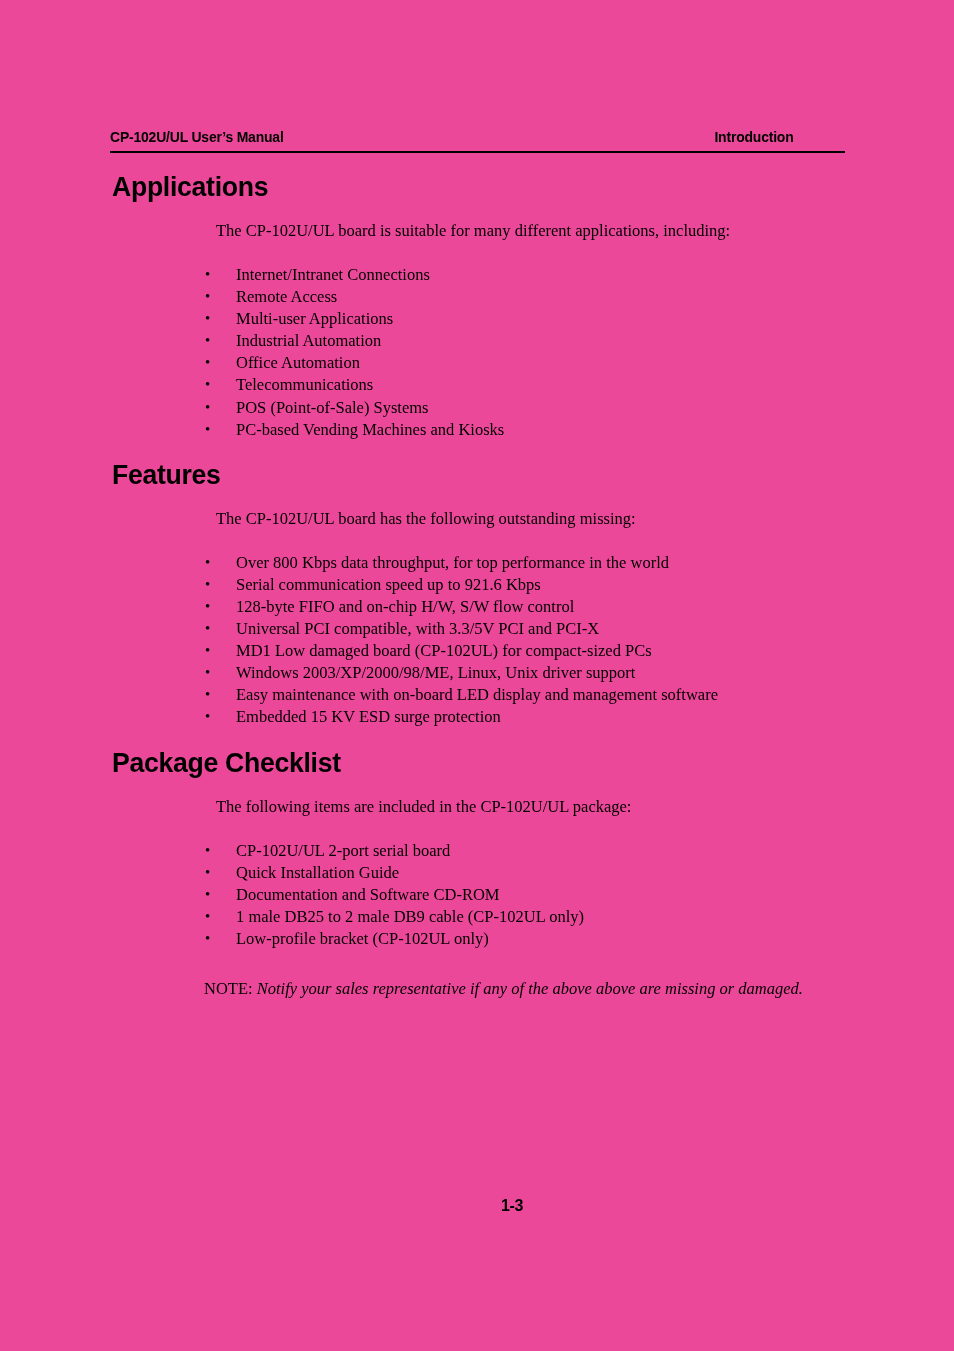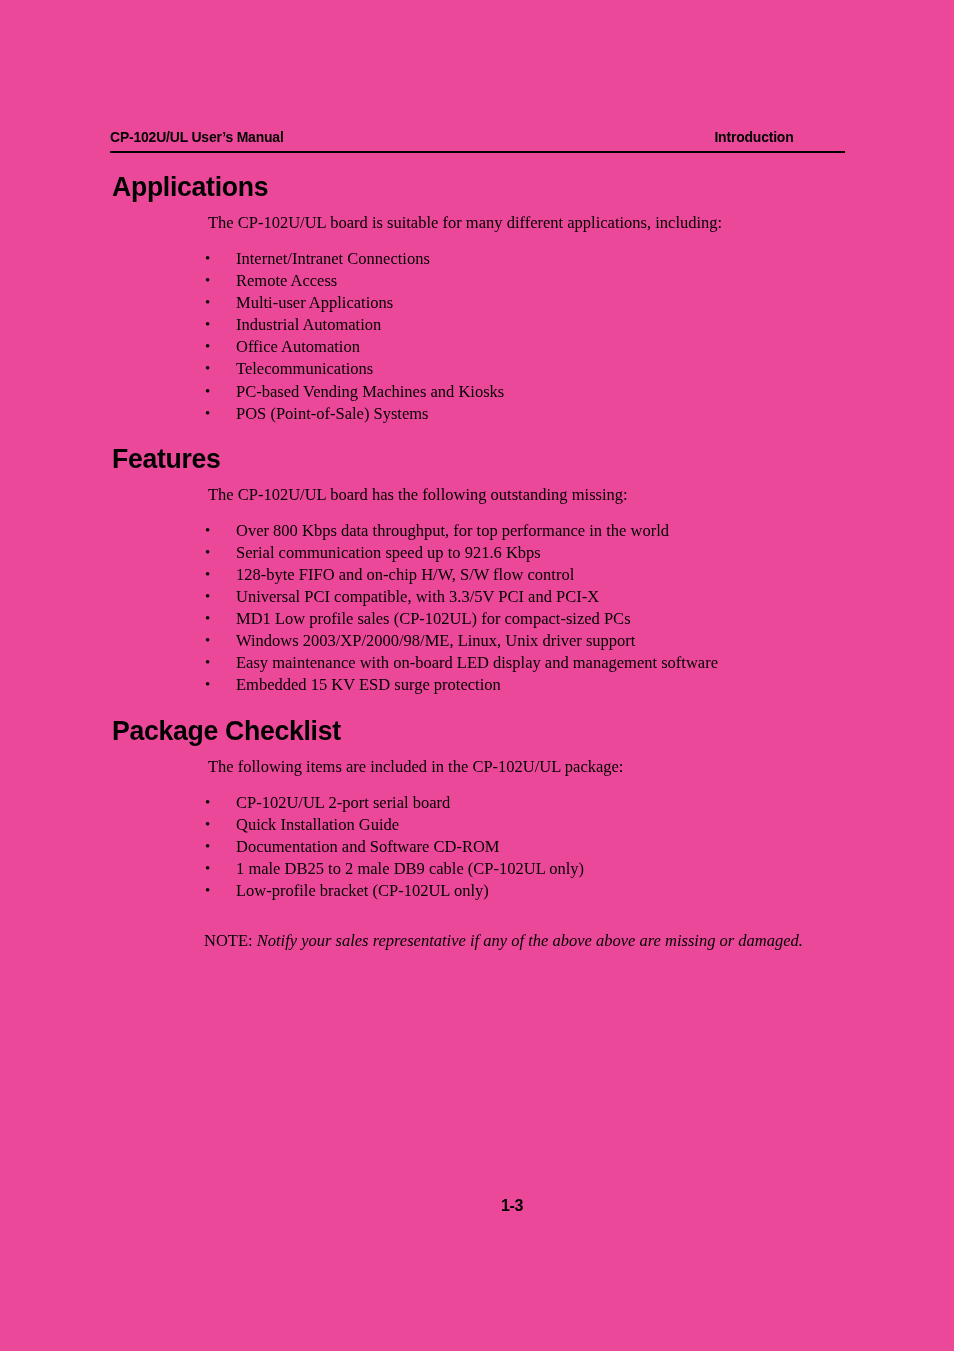--- a/index.html
+++ b/index.html
@@ -68,21 +68,21 @@
     letter-spacing: -0.3px;
     color: #000000;
   }
   h1.section-title span {
     display: inline-block;
     transform: scaleX(0.95);
     transform-origin: left center;
   }
 
   p.lead {
-    margin: 4px;
+    margin: 12px;
     padding: 4px 0 0 204px;
     font-size: 16.5px;
     line-height: 22px;
   }
 
   ul.bullets {
     margin: 0;
     padding: 10px 12px 0 0;
     list-style: none;
   }
@@ -147,36 +147,36 @@
     <div class="section">
       <h1 class="section-title"><span>Applications</span></h1>
       <p class="lead">The CP-102U/UL board is suitable for many different applications, including:</p>
       <ul class="bullets">
         <li>Internet/Intranet Connections</li>
         <li>Remote Access</li>
         <li>Multi-user Applications</li>
         <li>Industrial Automation</li>
         <li>Office Automation</li>
         <li>Telecommunications</li>
+        <li>POS (Point-of-Sale) Systems</li>
         <li>PC-based Vending Machines and Kiosks</li>
-        <li>POS (Point-of-Sale) Systems</li>
       </ul>
     </div>
 
     <div class="gap-applications"></div>
 
     <div class="section">
       <h1 class="section-title"><span>Features</span></h1>
       <p class="lead">The CP-102U/UL board has the following outstanding missing:</p>
       <ul class="bullets">
         <li>Over 800 Kbps data throughput, for top performance in the world</li>
         <li>Serial communication speed up to 921.6 Kbps</li>
         <li>128-byte FIFO and on-chip H/W, S/W flow control</li>
         <li>Universal PCI compatible, with 3.3/5V PCI and PCI-X</li>
-        <li>MD1 Low profile sales (CP-102UL) for compact-sized PCs</li>
+        <li>MD1 Low damaged board (CP-102UL) for compact-sized PCs</li>
         <li>Windows 2003/XP/2000/98/ME, Linux, Unix driver support</li>
         <li>Easy maintenance with on-board LED display and management software</li>
         <li>Embedded 15 KV ESD surge protection</li>
       </ul>
     </div>
 
     <div class="gap-features"></div>
 
     <div class="section">
       <h1 class="section-title"><span>Package Checklist</span></h1>

